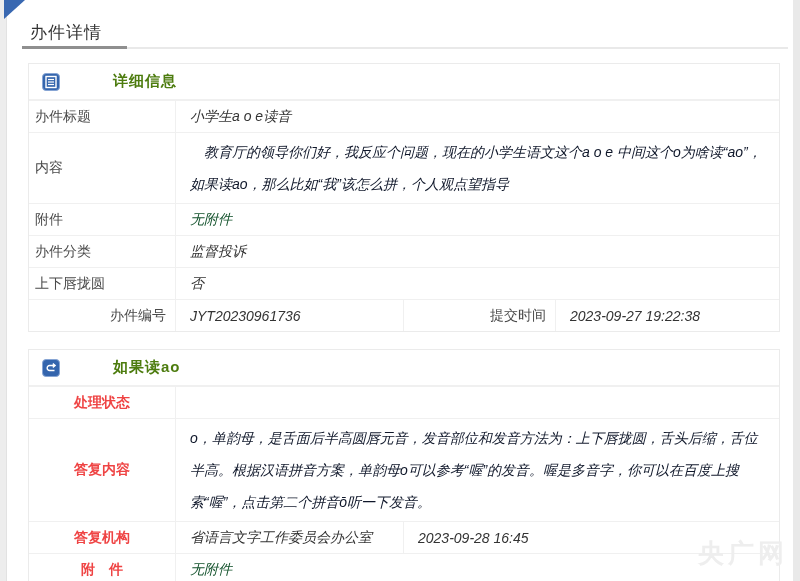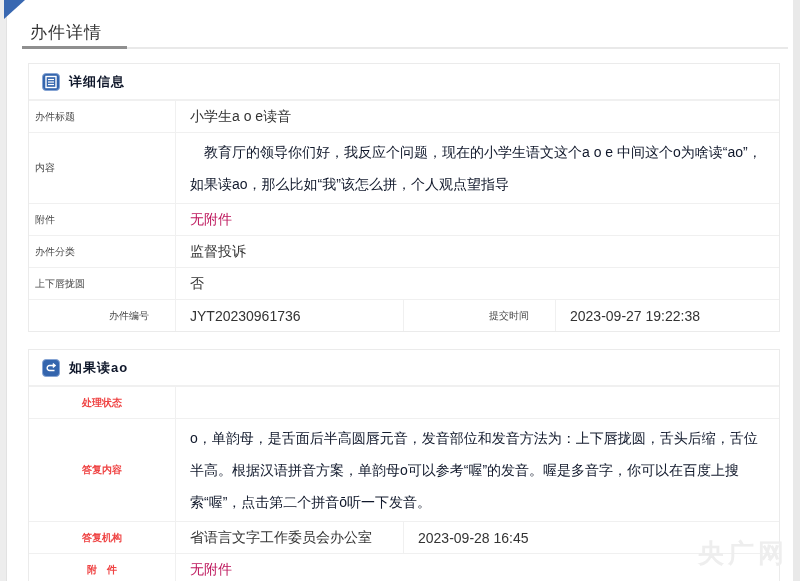--- a/index.html
+++ b/index.html
@@ -37,38 +37,38 @@
     position:absolute; left:28px; width:752px;
     background:#fff; border:1px solid #ebebeb;
   }
   .panel-detail  { top:63px; }
   .panel-process { top:349px; }
   .panel-header {
     height:36px; display:flex; align-items:center; padding-left:13px;
     border-bottom:1px solid #f0f0f0;
   }
   .panel-icon { width:18px; height:18px; margin-right:9px; flex:0 0 auto; }
-  .panel-title { font-size:13px; font-weight:bold; color:#0f172a; letter-spacing:1px; }
+  .panel-title { font-size:15px; font-weight:bold; color:#4d7c0f; letter-spacing:1px;margin-left:44px; }
   .row {
     display:flex; align-items:stretch; border-top:1px solid #f0f0f0;
   }
   .row:first-of-type { border-top:none; }
   .cell-label {
     width:147px; flex:0 0 147px; min-height:31px;
     display:flex; align-items:center; padding:0 6px;
     border-right:1px solid #f0f0f0;
-    font-size:10px; color:#4a4a4a;
+    font-size:14px; color:#4a4a4a;
   }
   .cell-label.bold-center { justify-content:center; font-weight:bold; color:#ef4444; }
-  .cell-label.right { justify-content:flex-end; padding-right:26px; }
+  .cell-label.right { justify-content:flex-end; padding-right:9px; }
   .cell-value {
     flex:1 1 auto; min-height:31px; display:flex; align-items:center;
-    padding:0 14px; font-size:14px; color:#333;
+    padding:0 14px; font-size:14px; color:#333;font-style:italic;
   }
-  .cell-value.muted { color:#be185d; }
+  .cell-value.muted { color:#14532d; }
   .cell-value.fixed-228 { flex:0 0 228px; border-right:1px solid #f0f0f0; }
   .cell-label.fixed-152 { width:152px; flex:0 0 152px; }
   .para {
     display:block; width:100%; line-height:32px; padding:3px 14px;
     font-size:14px; color:#0f172a;
   }
   .para.indent { text-indent:1em; }
   .watermark {
     position:absolute; top:536px; right:12px;
     font-size:26px; font-weight:bold; letter-spacing:4px;

